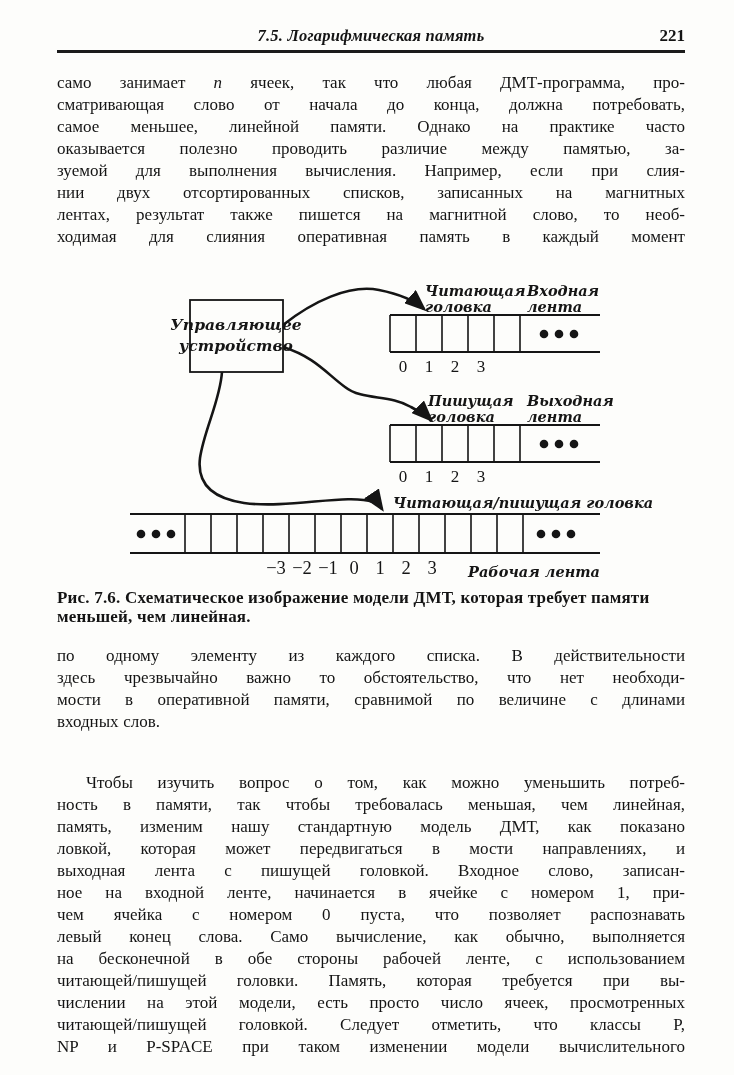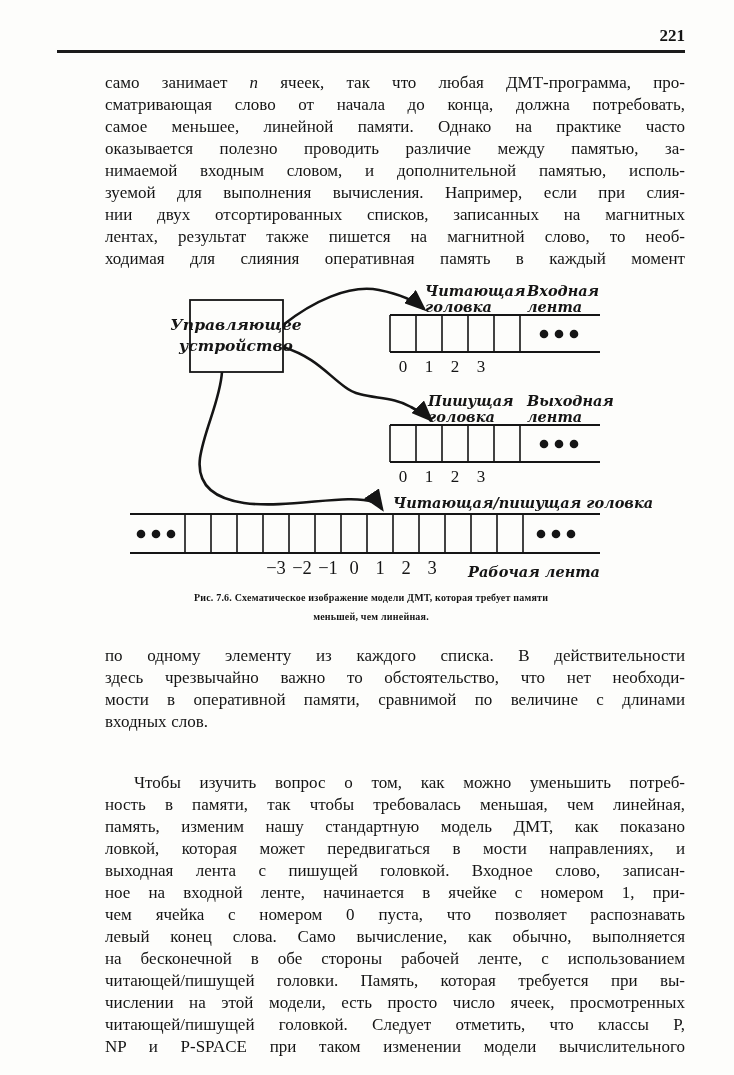--- a/index.html
+++ b/index.html
@@ -18,21 +18,20 @@
   }
   .page-number { top:26px; right:49px; font-size:17px; font-weight:700; }
   .header-rule { top:50px; height:3px; background:#1b1b1b; }
 
   
   .para { }
   .bodyline {
     font-size:17px; line-height:22px;
     text-align:justify; text-align-last:justify;
     word-spacing:0.5px;
-    margin-left:48px;
   }
   .bodyline.lastline { text-align-last:left; }
   .bodyline.indent { text-indent:29px; }
   .var { font-style:italic; }
 
   .p1 { top:72px; }
   .p2 { top:645px; }
   .p3 { top:772px; }
 
   
@@ -43,38 +42,38 @@
     font-size:14.5px; fill:#151515;
   }
   .fig-script-lg { font-size:15.5px; }
   .fig-num {
     font-family:"Liberation Serif", serif; font-size:17px; fill:#151515;
   }
   .fig-num-lg { font-size:18.5px; }
 
   
   .caption {
-    top:588px; text-align:center; font-weight:700;
-    font-size:10px; line-height:19px; letter-spacing:0.2px;
+    top:588px; font-weight:700;
+    font-size:17px; line-height:19px; letter-spacing:0.2px;
   }
 </style>
 </head>
 <body>
 
 <div class="page">
 
+  <div class="abs col header-title">7.5. Логарифмическая память</div>
   <div class="abs page-number">221</div>
   <div class="abs col header-rule"></div>
 
   <div class="abs col para p1">
     <div class="bodyline"><span>само занимает </span><span class="var">n</span><span> ячеек, так что любая ДМТ-программа, про-</span></div>
     <div class="bodyline">сматривающая слово от начала до конца, должна потребовать,</div>
     <div class="bodyline">самое меньшее, линейной памяти. Однако на практике часто</div>
     <div class="bodyline">оказывается полезно проводить различие между памятью, за-</div>
-    <div class="bodyline">нимаемой входным словом, и дополнительной памятью, исполь-</div>
     <div class="bodyline">зуемой для выполнения вычисления. Например, если при слия-</div>
     <div class="bodyline">нии двух отсортированных списков, записанных на магнитных</div>
     <div class="bodyline">лентах, результат также пишется на магнитной слово, то необ-</div>
     <div class="bodyline">ходимая для слияния оперативная память в каждый момент</div>
   </div>
 
   <div class="abs col figure-wrap">
     <svg width="628" height="308" viewBox="0 0 628 308">
       <defs>
         <marker id="ah" viewBox="0 0 10 8" refX="8.5" refY="4" markerWidth="8.5" markerHeight="6.8" orient="auto">

